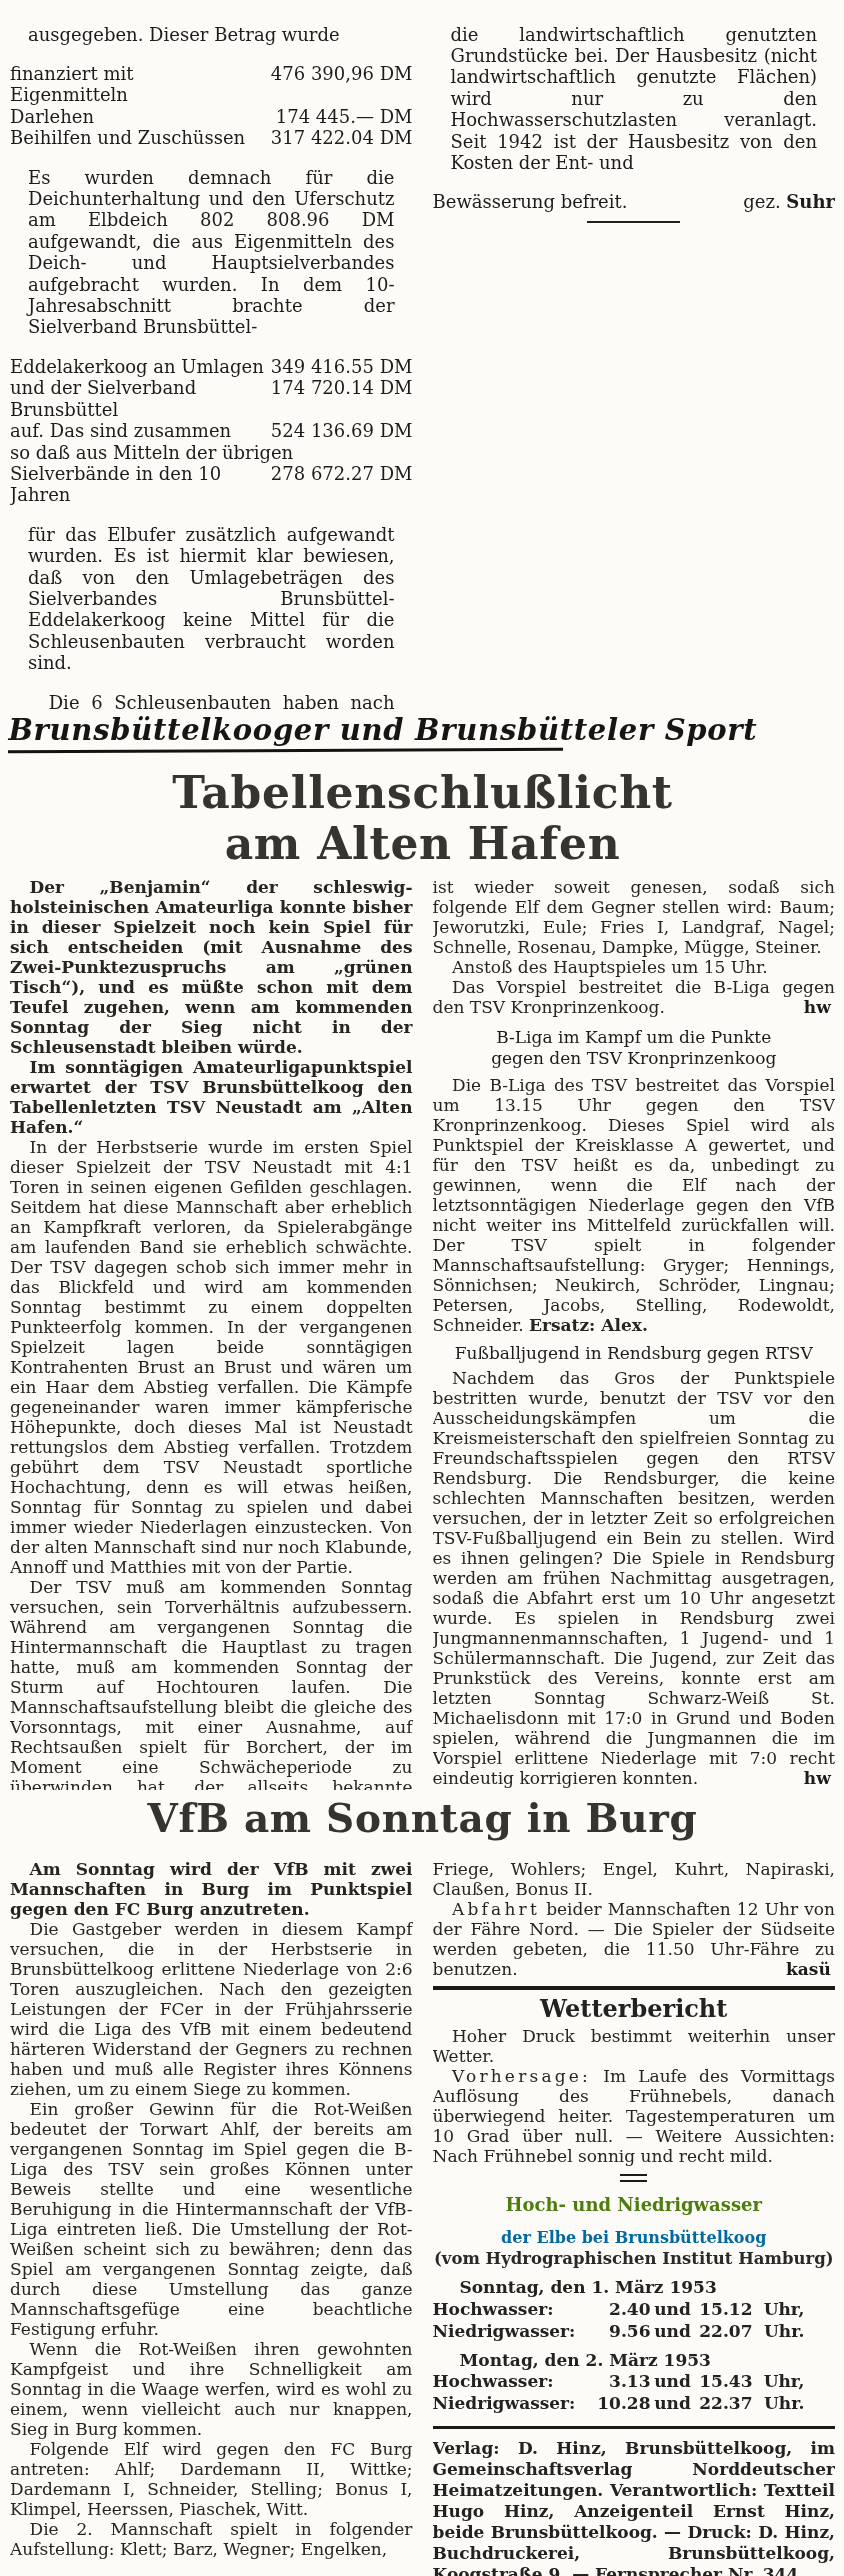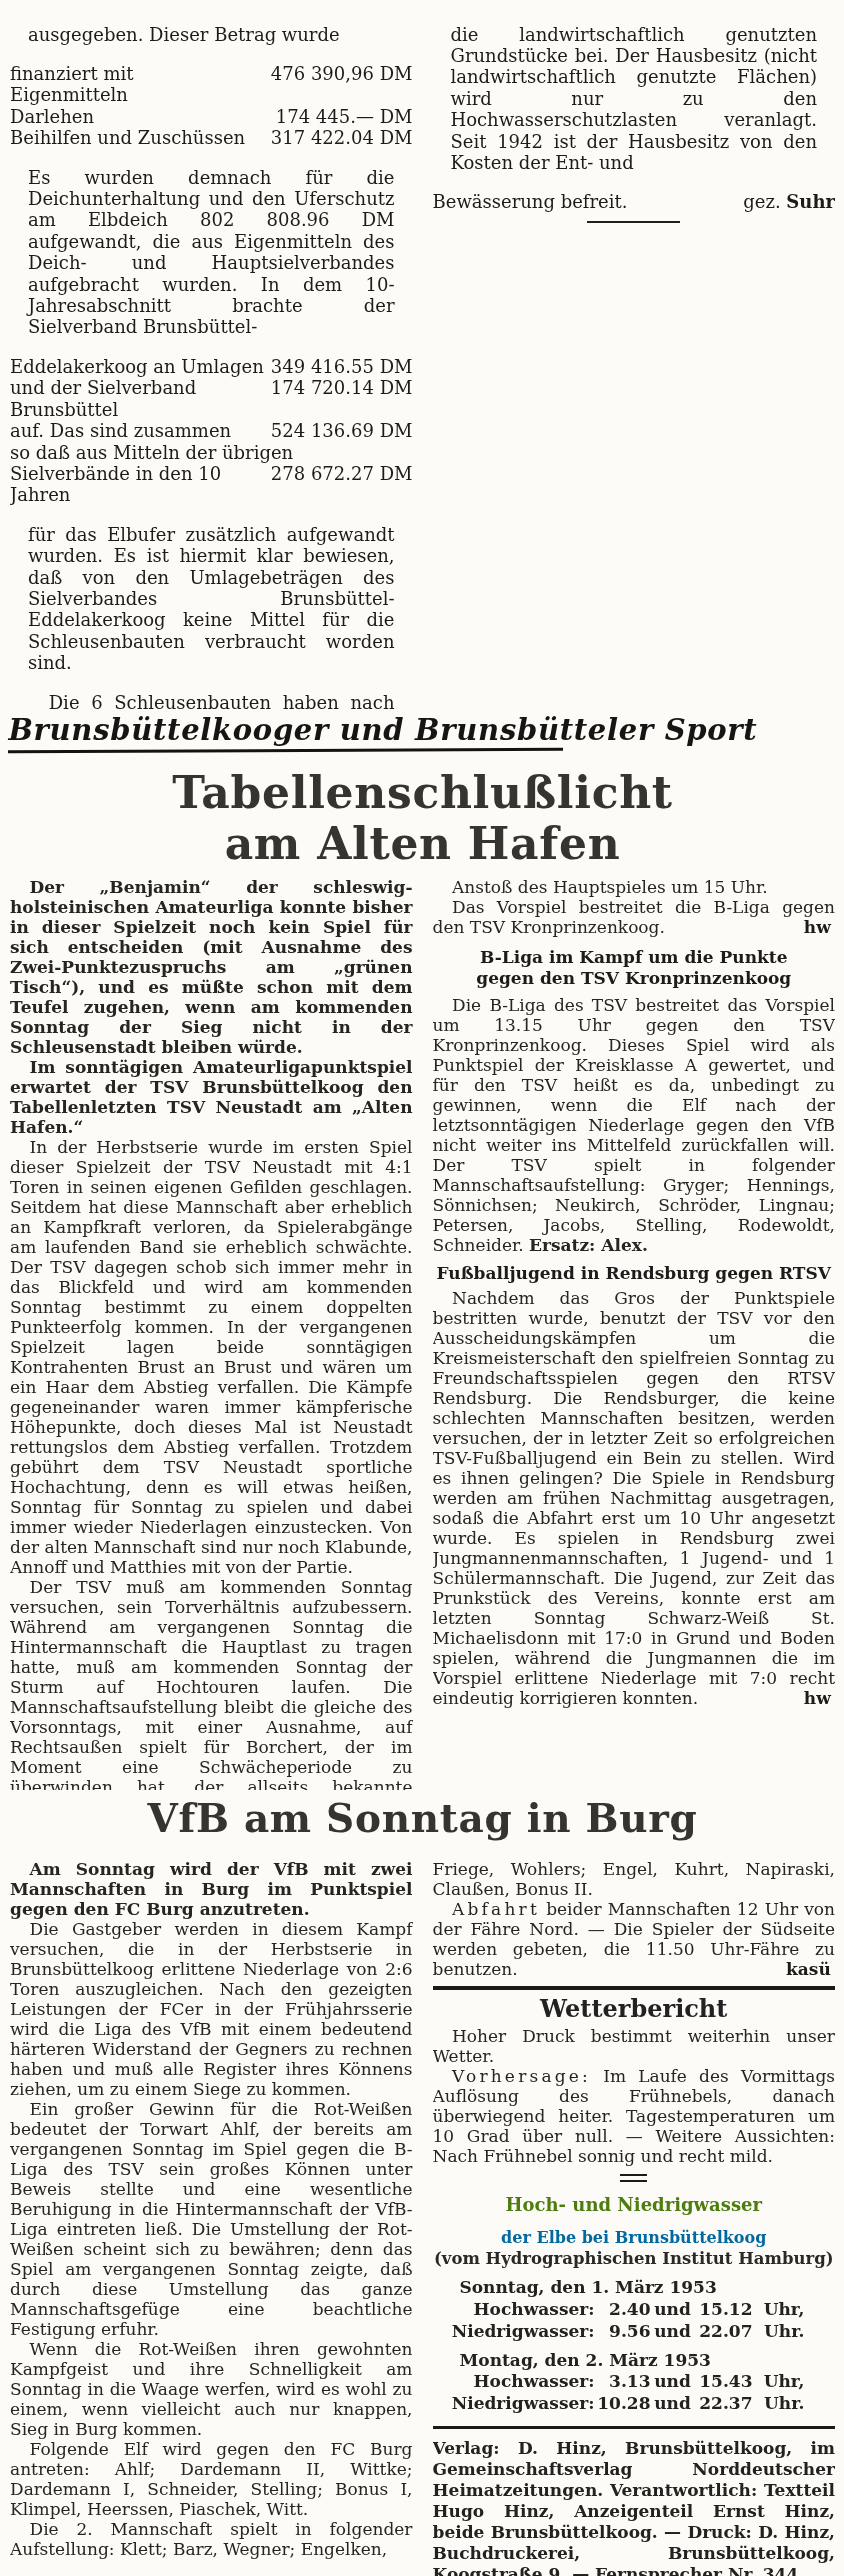--- a/index.html
+++ b/index.html
@@ -25,36 +25,36 @@
   .script-underline{width:555px;height:2.8px;background:#14130f;margin-top:1.4px;transform:rotate(-0.25deg);}
   
   .headline1{height:106px;margin:0;text-align:center;font-size:44px;line-height:51px;font-weight:bold;color:#363430;letter-spacing:0.7px;}
   .headline2{height:62px;margin:0;text-align:center;font-size:39px;line-height:56px;font-weight:bold;color:#363430;letter-spacing:0.7px;}
   
   .sec-b{height:917px;padding-top:4.2px;}
   .sec-c{height:724px;padding-top:7px;}
   .sp{font-size:17px;line-height:20px;margin:0;text-align:justify;color:#262522;}
   .sp.bold{font-weight:bold;}
   .indent{text-indent:1.15em;}
-  .subhead{font-weight:bold;text-align:center;font-size:17px;line-height:21px;margin:10px 0 5.6px 0;color:#1d1c1a;}
+  .subhead{font-weight:normal;text-align:center;font-size:17px;line-height:21px;margin:10px 0 5.6px 0;color:#1d1c1a;}
   .subhead.tight{margin:8.4px 0 4.2px 0;}
   .sig{ text-align:right;margin-top:-20px;padding-right:4.2px;font-weight:bold;font-size:17px;line-height:20px;}
   .signame{font-weight:bold;}
   .lsp{letter-spacing:3.2px;}
   
   .rule-thick{height:3.5px;background:#1b1a17;margin:7px 0 5.6px 0;}
   .wb-title{font-weight:bold;font-size:24px;line-height:28px;text-align:center;margin:2.8px 0 2.8px 0;color:#222;}
   .eq-divider{width:27px;height:3.5px;border-top:2.1px solid #1b1a17;border-bottom:2.1px solid #1b1a17;box-sizing:content-box;margin:8.4px auto 5.6px auto;}
   .hn-title{font-weight:bold;font-size:18px;line-height:30px;text-align:center;margin:8px;color:#4d7c0f;}
   .hn-sub1{font-weight:bold;font-size:16px;line-height:20px;text-align:center;color:#0369a1;}
   .hn-sub2{font-weight:bold;font-size:16.5px;line-height:21px;text-align:center;color:#2a2927;}
   .tide-day{margin-top:8.4px;font-weight:bold;color:#232220;}
   .tide-date{font-size:17px;line-height:20.4px;margin-left:27px;}
   .tide-row{display:flex;font-size:17px;line-height:22px;}
-  .t-label{width:162px;text-align:right;}
+  .t-label{width:162px;}
   .t-v1{width:56px;text-align:right;}
   .t-sep{width:44px;text-align:center;}
   .t-v2{width:58px;text-align:right;}
   .t-unit{width:52px;text-align:right;}
   .verlag{font-weight:bold;font-size:17px;line-height:21px;text-align:justify;margin:8.4px 0 0 0;color:#232220;}
 </style>
 </head>
 <body>
 
 <div class="page">
@@ -120,20 +120,21 @@
   <h1 class="headline1"><span>Tabellenschlußlicht</span><br><span>am Alten Hafen</span></h1>
 
   <section class="sec-b cols">
     <div class="col">
       <p class="sp bold indent">Der „Benjamin“ der schleswig-holsteinischen Amateurliga konnte bisher in dieser Spielzeit noch kein Spiel für sich entscheiden (mit Ausnahme des Zwei-Punktezuspruchs am „grünen Tisch“), und es müßte schon mit dem Teufel zugehen, wenn am kommenden Sonntag der Sieg nicht in der Schleusenstadt bleiben würde.</p>
       <p class="sp bold indent">Im sonntägigen Amateurligapunktspiel erwartet der TSV Brunsbüttelkoog den Tabellenletzten TSV Neustadt am „Alten Hafen.“</p>
       <p class="sp indent gap-top">In der Herbstserie wurde im ersten Spiel dieser Spielzeit der TSV Neustadt mit 4:1 Toren in seinen eigenen Gefilden geschlagen. Seitdem hat diese Mannschaft aber erheblich an Kampfkraft verloren, da Spielerabgänge am laufenden Band sie erheblich schwächte. Der TSV dagegen schob sich immer mehr in das Blickfeld und wird am kommenden Sonntag bestimmt zu einem doppelten Punkteerfolg kommen. In der vergangenen Spielzeit lagen beide sonntägigen Kontrahenten Brust an Brust und wären um ein Haar dem Abstieg verfallen. Die Kämpfe gegeneinander waren immer kämpferische Höhepunkte, doch dieses Mal ist Neustadt rettungslos dem Abstieg verfallen. Trotzdem gebührt dem TSV Neustadt sportliche Hochachtung, denn es will etwas heißen, Sonntag für Sonntag zu spielen und dabei immer wieder Niederlagen einzustecken. Von der alten Mannschaft sind nur noch Klabunde, Annoff und Matthies mit von der Partie.</p>
       <p class="sp indent gap-top">Der TSV muß am kommenden Sonntag versuchen, sein Torverhältnis aufzubessern. Während am vergangenen Sonntag die Hintermannschaft die Hauptlast zu tragen hatte, muß am kommenden Sonntag der Sturm auf Hochtouren laufen. Die Mannschaftsaufstellung bleibt die gleiche des Vorsonntags, mit einer Ausnahme, auf Rechtsaußen spielt für Borchert, der im Moment eine Schwächeperiode zu überwinden hat, der allseits bekannte Schnelle, der schon des öfteren Rechtsaußen für den TSV spielte. Torwart Baum</p>
     </div>
     <div class="col">
+      <p class="sp">ist wieder soweit genesen, sodaß sich folgende Elf dem Gegner stellen wird: Baum; Jeworutzki, Eule; Fries I, Landgraf, Nagel; Schnelle, Rosenau, Dampke, Mügge, Steiner.</p>
       <p class="sp indent">Anstoß des Hauptspieles um 15 Uhr.</p>
       <p class="sp indent">Das Vorspiel bestreitet die B-Liga gegen den TSV Kronprinzenkoog.</p>
       <div class="sig">hw</div>
       <h3 class="subhead"><span>B-Liga im Kampf um die Punkte</span><br><span>gegen den TSV Kronprinzenkoog</span></h3>
       <p class="sp indent"><span>Die B-Liga des TSV bestreitet das Vorspiel um 13.15 Uhr gegen den TSV Kronprinzenkoog. Dieses Spiel wird als Punktspiel der Kreisklasse A gewertet, und für den TSV heißt es da, unbedingt zu gewinnen, wenn die Elf nach der letztsonntägigen Niederlage gegen den VfB nicht weiter ins Mittelfeld zurückfallen will. Der TSV spielt in folgender Mannschaftsaufstellung: Gryger; Hennings, Sönnichsen; Neukirch, Schröder, Lingnau; Petersen, Jacobs, Stelling, Rodewoldt, Schneider.</span> <b>Ersatz: Alex.</b></p>
       <h3 class="subhead tight">Fußballjugend in Rendsburg gegen RTSV</h3>
       <p class="sp indent">Nachdem das Gros der Punktspiele bestritten wurde, benutzt der TSV vor den Ausscheidungskämpfen um die Kreismeisterschaft den spielfreien Sonntag zu Freundschaftsspielen gegen den RTSV Rendsburg. Die Rendsburger, die keine schlechten Mannschaften besitzen, werden versuchen, der in letzter Zeit so erfolgreichen TSV-Fußballjugend ein Bein zu stellen. Wird es ihnen gelingen? Die Spiele in Rendsburg werden am frühen Nachmittag ausgetragen, sodaß die Abfahrt erst um 10 Uhr angesetzt wurde. Es spielen in Rendsburg zwei Jungmannenmannschaften, 1 Jugend- und 1 Schülermannschaft. Die Jugend, zur Zeit das Prunkstück des Vereins, konnte erst am letzten Sonntag Schwarz-Weiß St. Michaelisdonn mit 17:0 in Grund und Boden spielen, während die Jungmannen die im Vorspiel erlittene Niederlage mit 7:0 recht eindeutig korrigieren konnten.</p>
       <div class="sig">hw</div>
     </div>
   </section>

